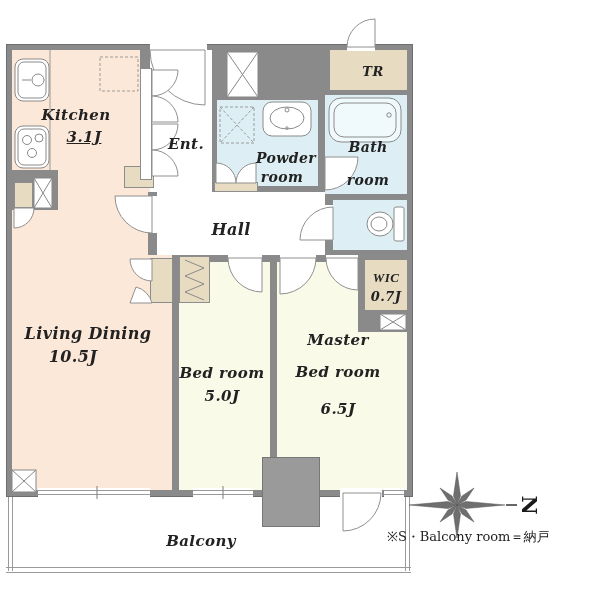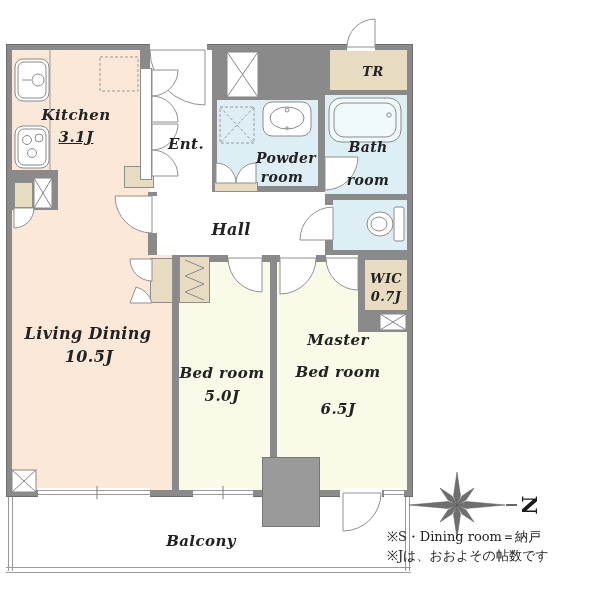--- a/index.html
+++ b/index.html
@@ -52,28 +52,28 @@
   .rail{z-index:2;}
   #rail-left{left:8px;top:497px;width:5px;height:74px;border-left:1px solid #9a9a9a;border-right:1px solid #9a9a9a;}
   #rail-bottom{left:6px;top:567px;width:405px;height:6px;border-top:1px solid #9a9a9a;border-bottom:1px solid #9a9a9a;}
   #rail-right{left:405px;top:497px;width:5px;height:74px;border-left:1px solid #9a9a9a;border-right:1px solid #9a9a9a;}
   
   #overlay{position:absolute;left:0;top:0;width:600px;height:600px;z-index:4;pointer-events:none;}
   
   .lbl{position:absolute;transform:translate(-50%,-50%);font-style:italic;font-weight:bold;
        color:#222;white-space:nowrap;z-index:5;letter-spacing:.4px;}
   .s16{font-size:16px;} .s15{font-size:15px;} .s14{font-size:14px;} .s13{font-size:13px;}
-  #lbl-kitchen-name{left:76px;top:115px;}  #lbl-kitchen-size{left:76px;top:137px;text-decoration:underline;}
+  #lbl-kitchen-name{left:76px;top:115px;}  #lbl-kitchen-size{left:84px;top:137px;text-decoration:underline;}
   #lbl-ent{left:186px;top:144px;}
   #lbl-powder-1{left:286px;top:158px;}     #lbl-powder-2{left:282px;top:177px;}
   #lbl-bath-1{left:368px;top:147px;}       #lbl-bath-2{left:368px;top:180px;}
   #lbl-tr{left:373px;top:71px;}
   #lbl-hall{left:231px;top:229px;}
-  #lbl-wic-name{left:386px;top:278px;}     #lbl-wic-size{left:386px;top:296px;}
-  #lbl-living-name{left:88px;top:333px;}   #lbl-living-size{left:89px;top:356px;font-style:italic;}
+  #lbl-wic-name{left:386px;top:278px;font-family:Liberation Serif, serif;}     #lbl-wic-size{left:386px;top:296px;}
+  #lbl-living-name{left:88px;top:333px;}   #lbl-living-size{left:73px;top:356px;font-style:italic;}
   #lbl-bed-name{left:222px;top:373px;}     #lbl-bed-size{left:222px;top:396px;}
   #lbl-master-1{left:338px;top:340px;}     #lbl-master-2{left:338px;top:372px;}
   #lbl-master-size{left:338px;top:393px;margin-top:16px;}
   #lbl-balcony{left:201px;top:541px;}
   
   #notes{position:absolute;left:387px;top:527px;z-index:5;font-size:13px;color:#222;line-height:19px;white-space:nowrap;}
 </style>
 </head>
 <body>
 
@@ -259,17 +259,16 @@
   <div class="lbl s16" id="lbl-living-name">Living Dining</div>
   <div class="lbl s16" id="lbl-living-size">10.5J</div>
   <div class="lbl s15" id="lbl-bed-name">Bed room</div>
   <div class="lbl s15" id="lbl-bed-size">5.0J</div>
   <div class="lbl s15" id="lbl-master-1">Master</div>
   <div class="lbl s15" id="lbl-master-2">Bed room</div>
   <div class="lbl s15" id="lbl-master-size">6.5J</div>
   <div class="lbl s15" id="lbl-balcony">Balcony</div>
 
   <div id="notes">
-    <div>※S・Dining room＝納戸</div>
-    <div>※Jは、おおよその帖数です</div>
+    <div>※S・Balcony room＝納戸</div>
   </div>
 
 </div>
 
 </body></html>

